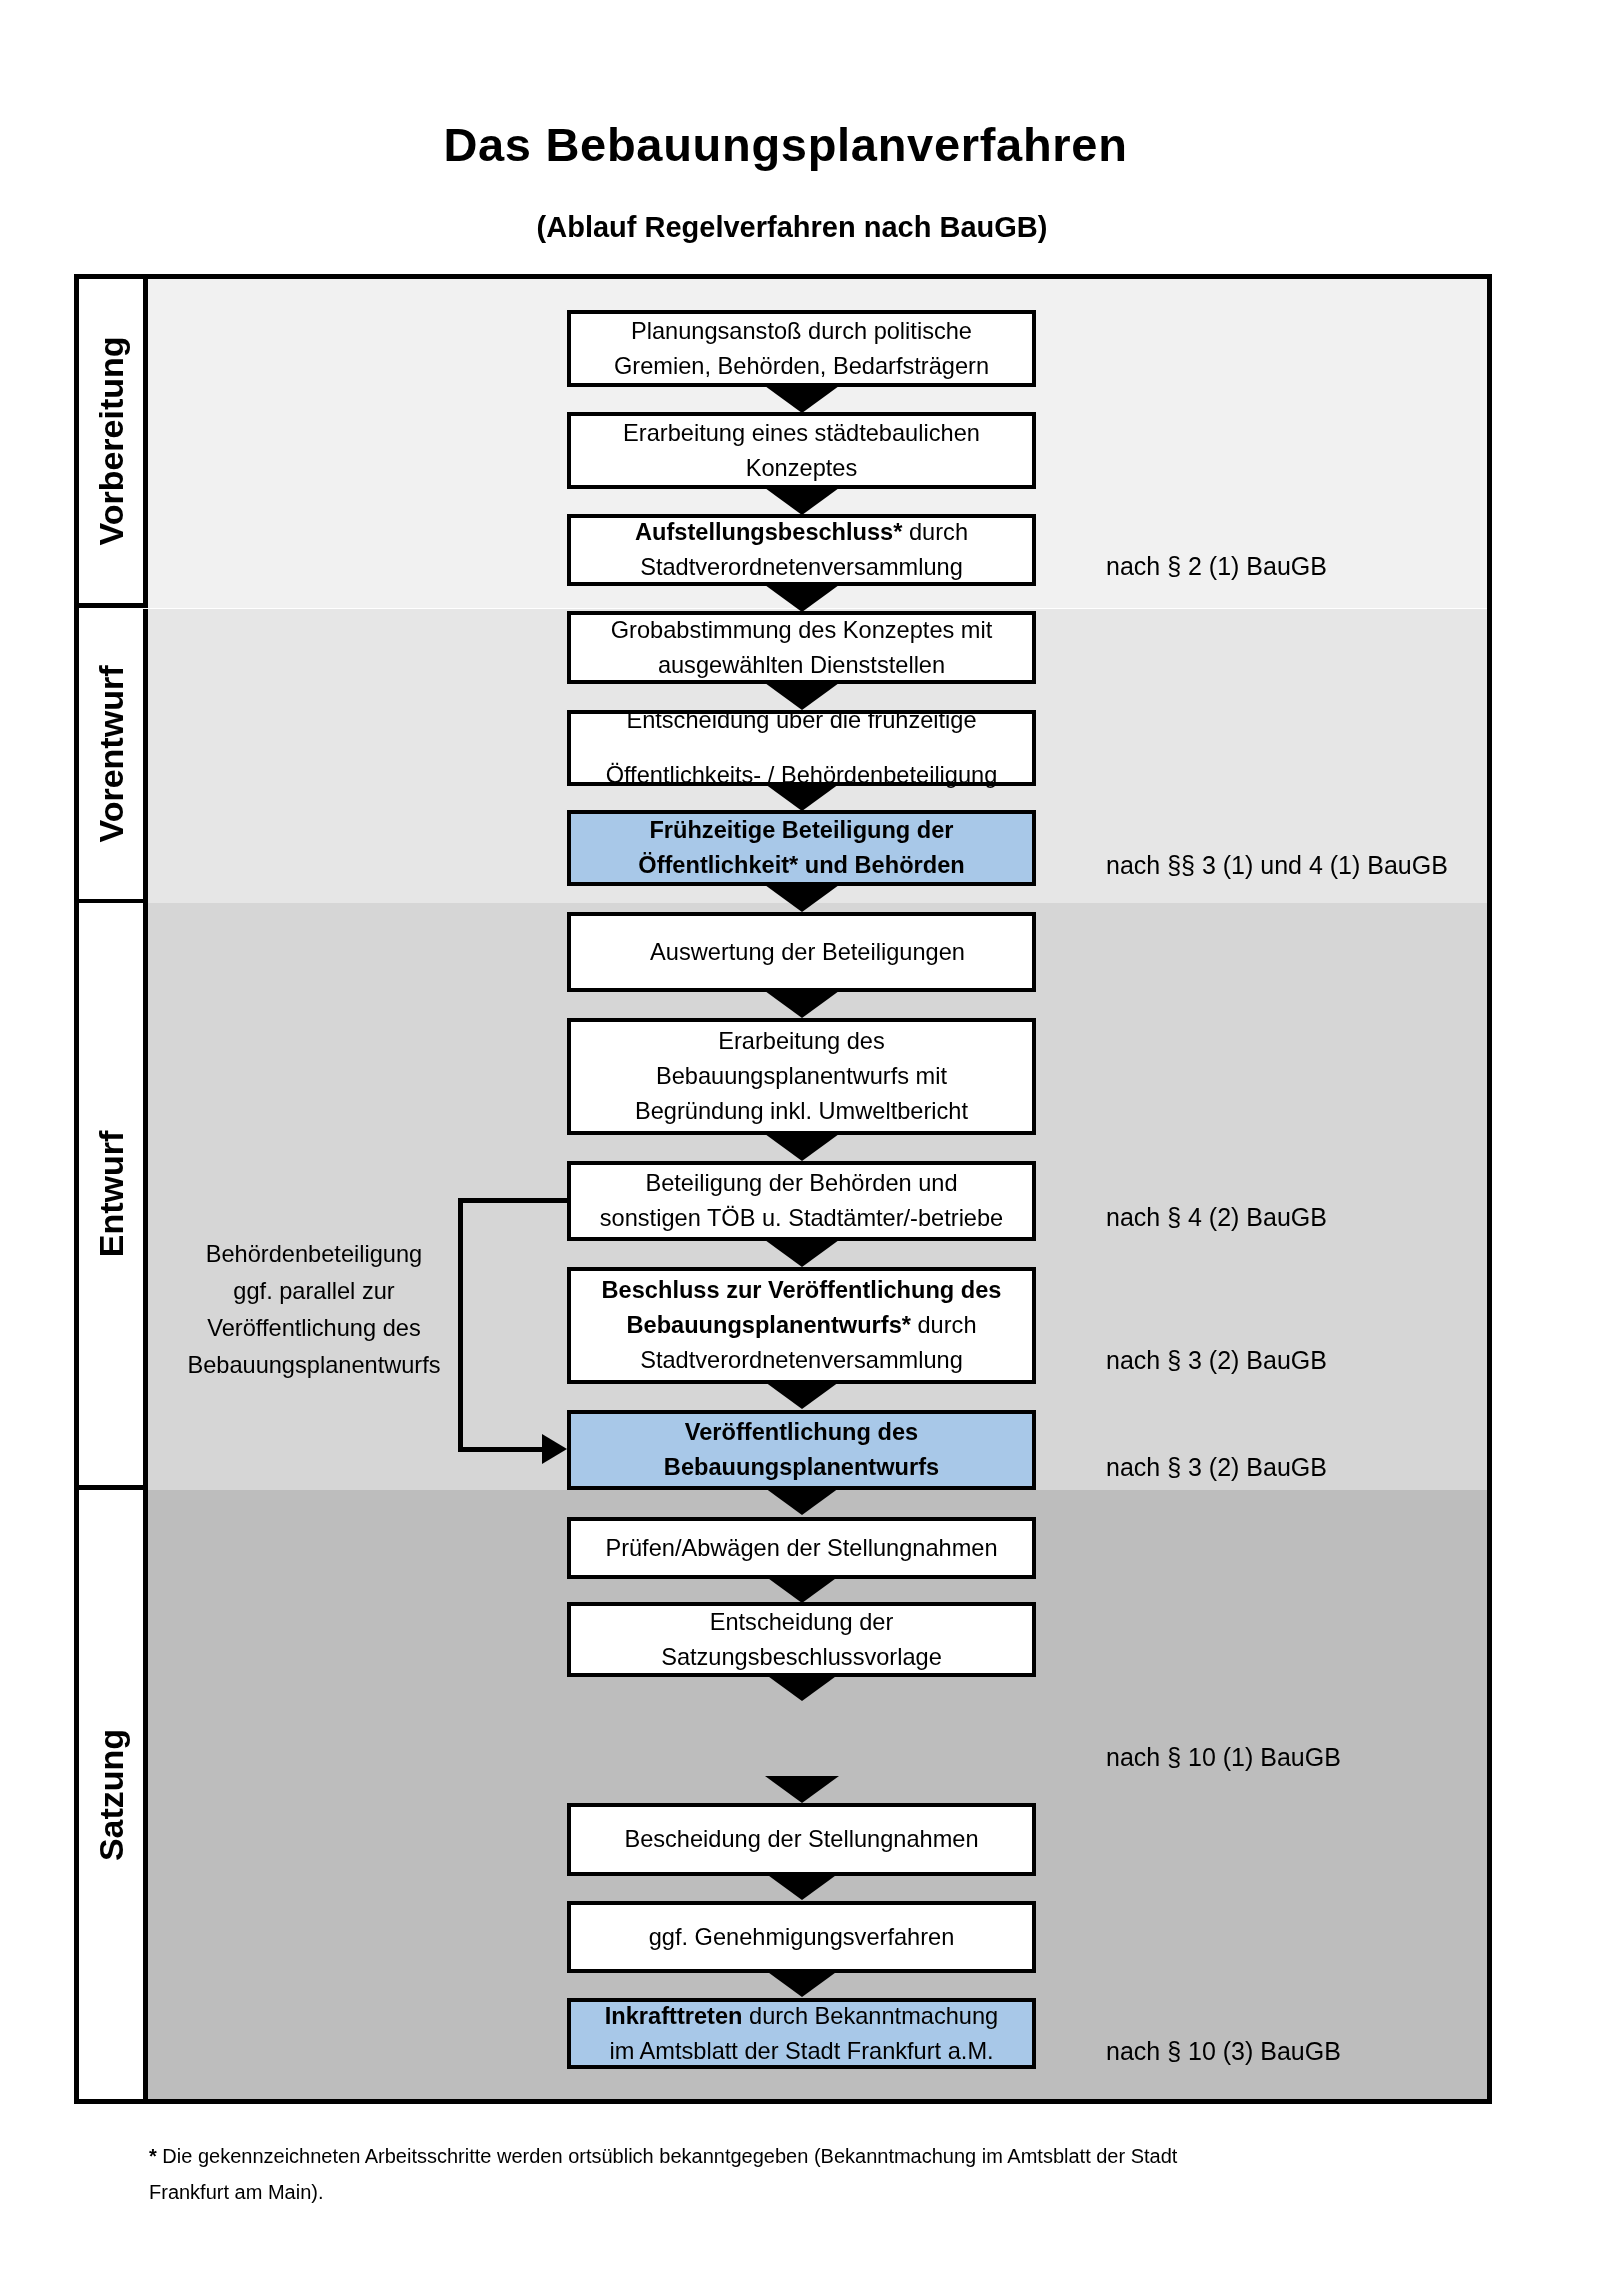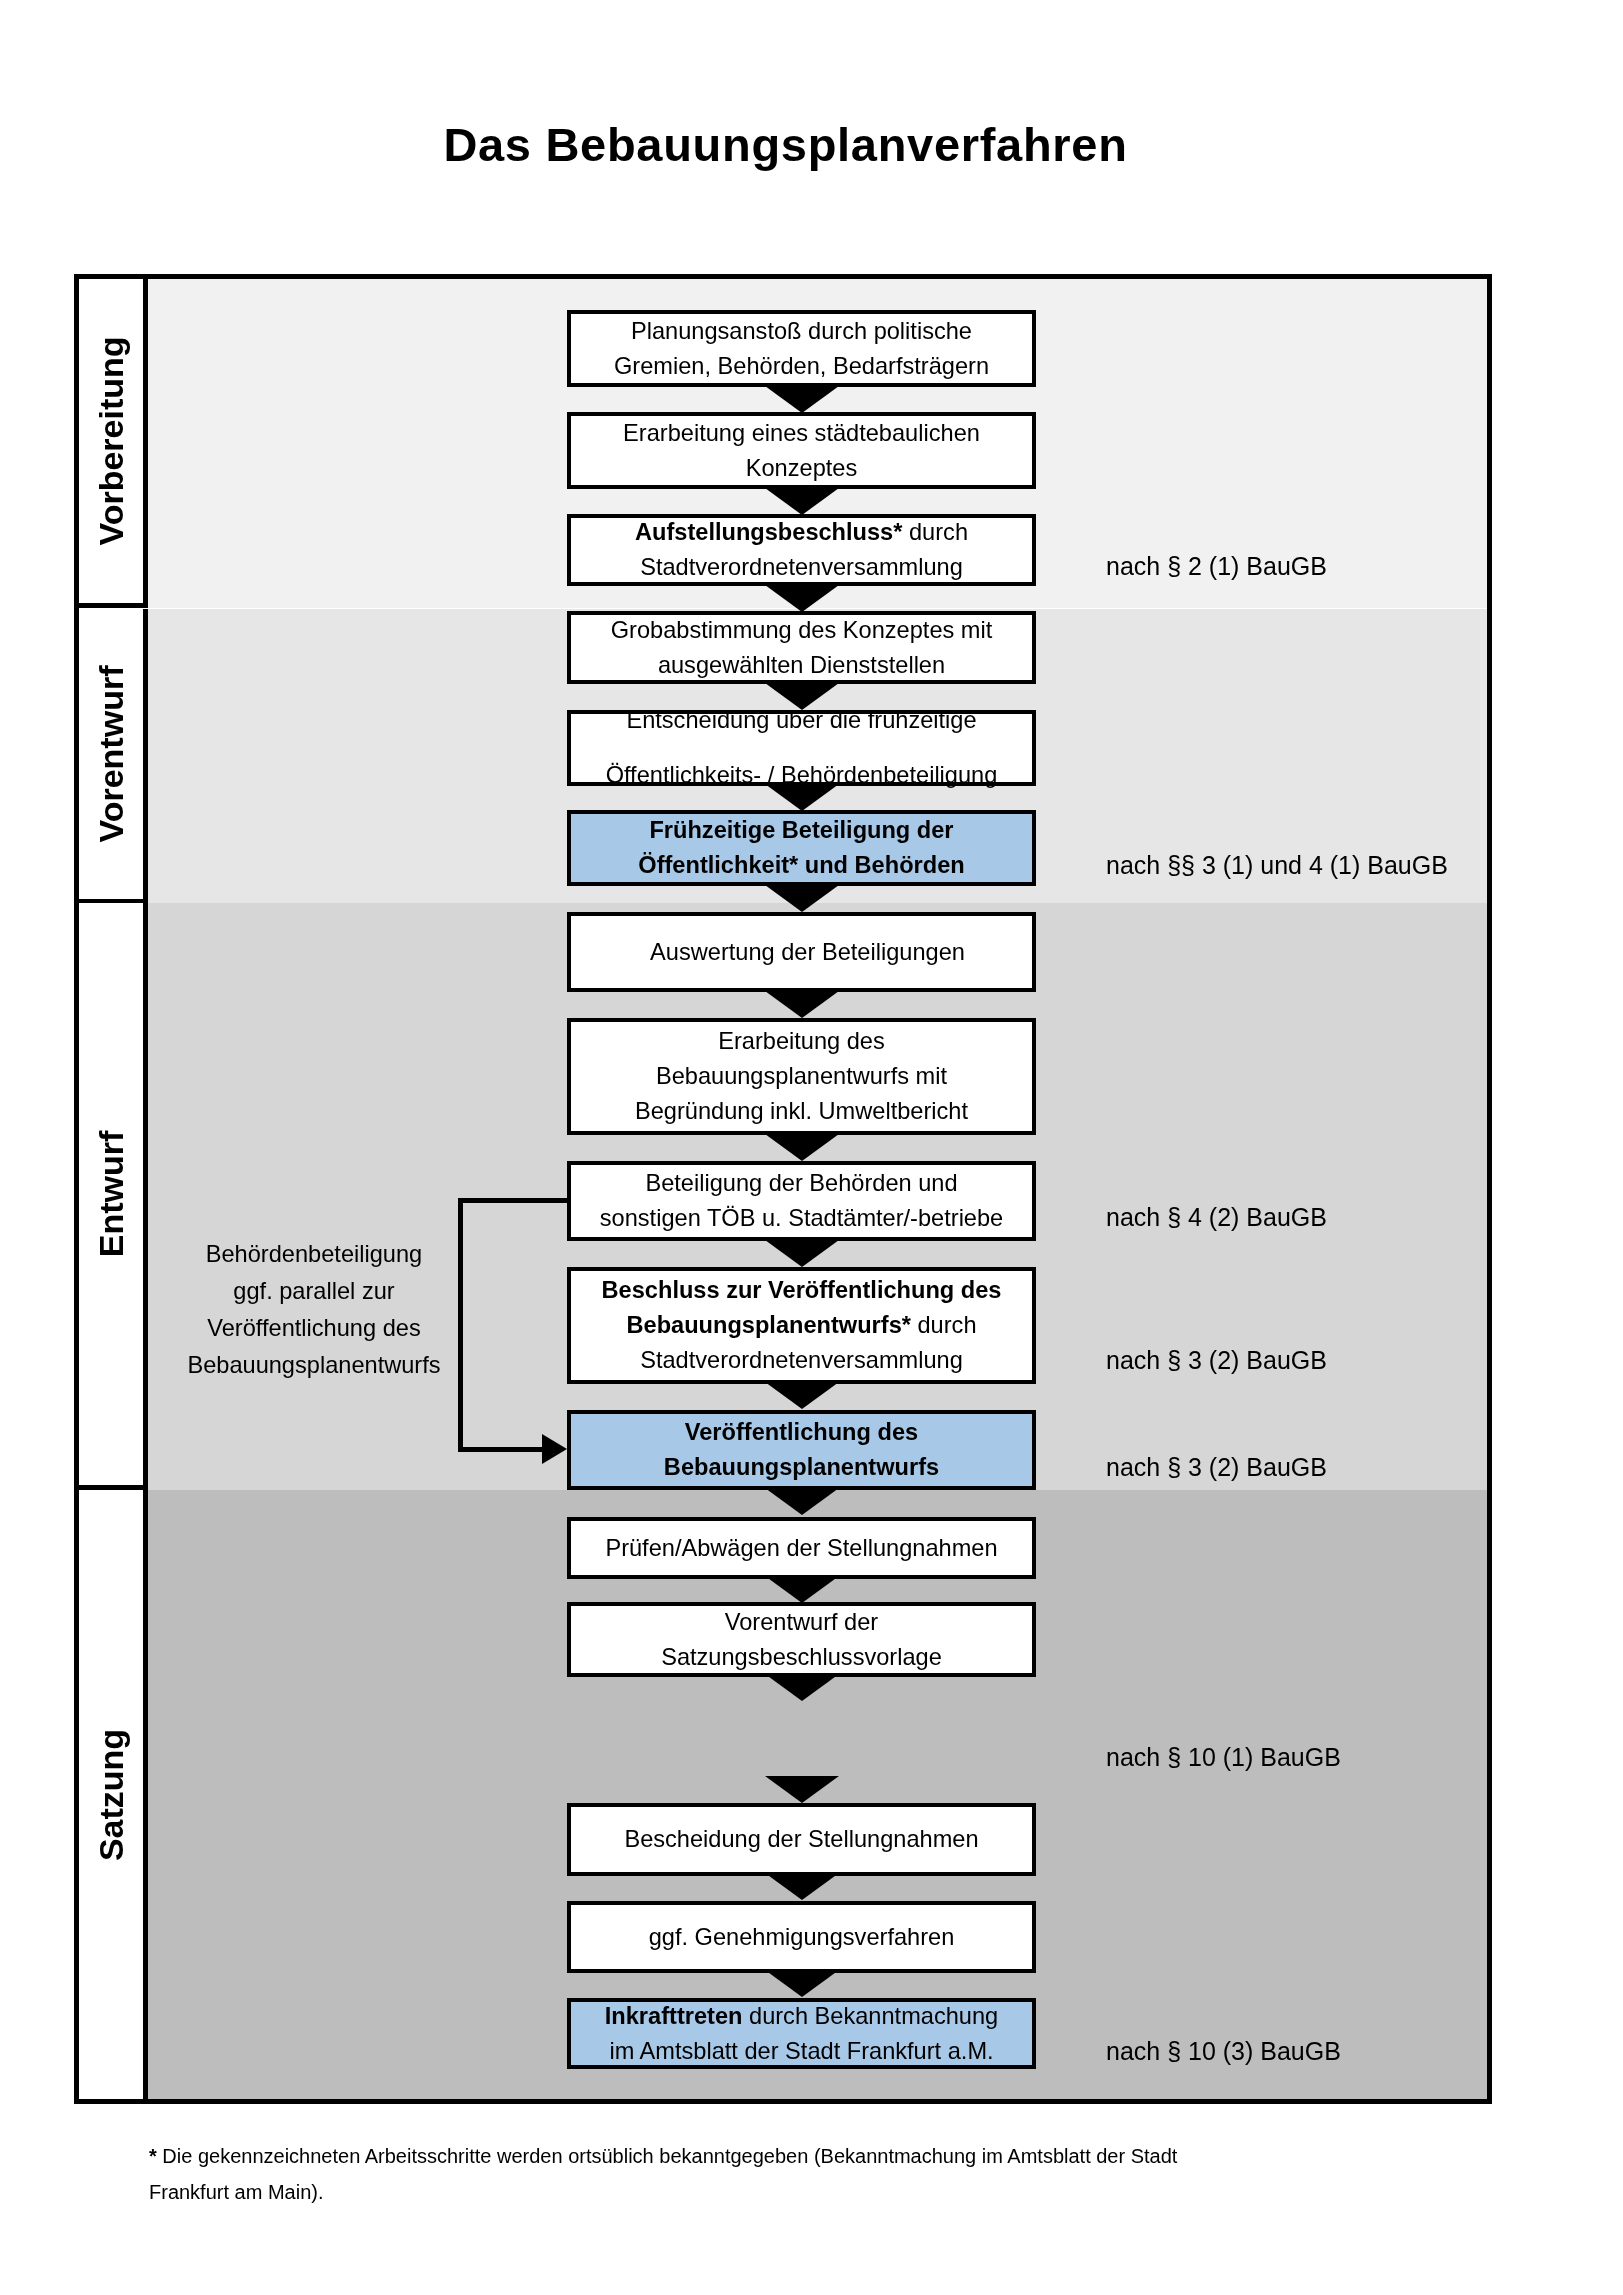--- a/index.html
+++ b/index.html
@@ -87,20 +87,21 @@
   
   .foot { position:absolute; left:149px; top:2138px; width:1361px;
           font-size:20px; line-height:36px; }
 </style>
 </head>
 <body>
 
 <div class="page">
 
   <div class="title">Das Bebauungsplanverfahren</div>
+  <div class="subtitle">(Ablauf Regelverfahren nach BauGB)</div>
 
   <div class="sec sec1"></div>
   <div class="sec sec2"></div>
   <div class="sec sec3"></div>
   <div class="sec sec4"></div>
 
   <div class="cell cell1">
     <span class="vlabel">Vorbereitung</span>
   </div>
   <div class="cell cell2">
@@ -157,21 +158,21 @@
     <div class="ln"><span>Stadtverordnetenversammlung</span></div>
   </div>
   <div class="box b10 hl">
     <div class="ln"><span class="bb">Veröffentlichung des</span></div>
     <div class="ln"><span class="bb">Bebauungsplanentwurfs</span></div>
   </div>
   <div class="box b11">
     <div class="ln"><span>Prüfen/Abwägen der Stellungnahmen</span></div>
   </div>
   <div class="box b12">
-    <div class="ln"><span>Vorentwurf der</span></div>
+    <div class="ln"><span>Entscheidung der</span></div>
     <div class="ln"><span>Satzungsbeschlussvorlage</span></div>
   </div>
   <div class="box b14">
     <div class="ln"><span>Bescheidung der Stellungnahmen</span></div>
   </div>
   <div class="box b15">
     <div class="ln"><span>ggf. Genehmigungsverfahren</span></div>
   </div>
   <div class="box b16 hl">
     <div class="ln"><span class="bb">Inkrafttreten</span><span> durch Bekanntmachung</span></div>

